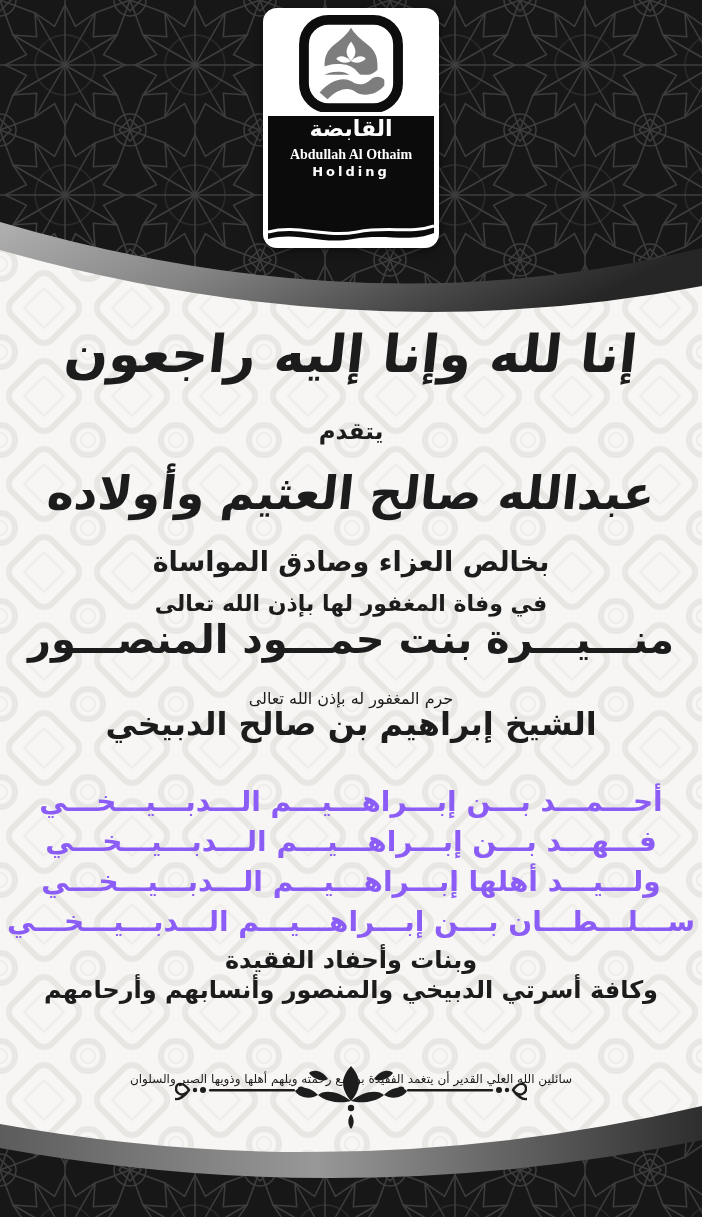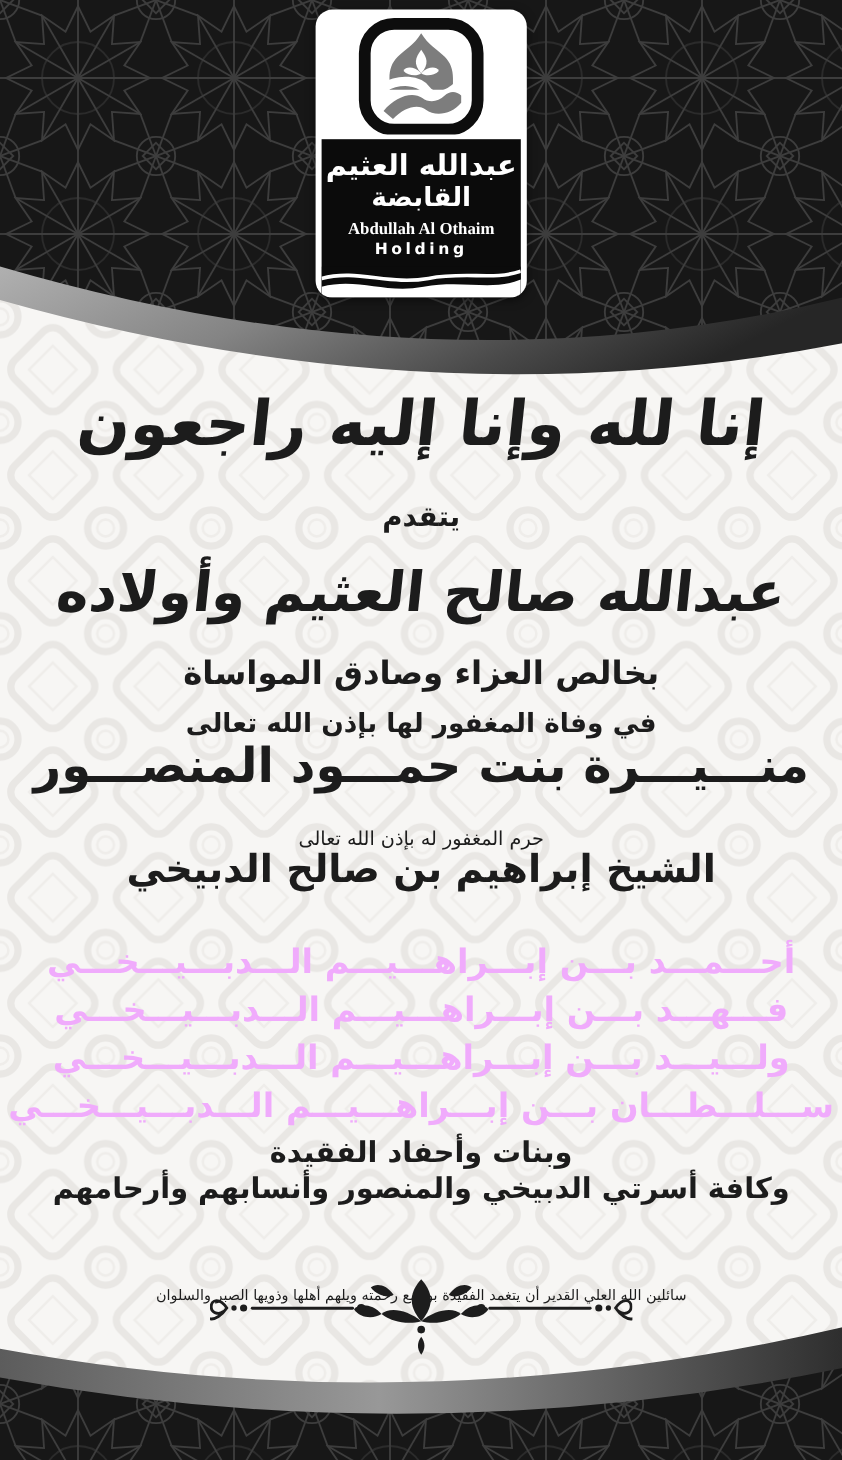--- a/index.html
+++ b/index.html
@@ -32,21 +32,21 @@
   .presents  { top:418px; font-size:23px; font-weight:bold; }
   .presenter { top:444px; font-size:46px; line-height:98px; }
   .condolence{ top:546px; font-size:27px; font-weight:bold; }
   .occasion  { top:591px; font-size:22px; font-weight:bold; }
   .deceased  { top:616px; font-size:40px; font-weight:bold; }
   .relation  { top:689px; font-size:16px; }
   .husband   { top:705px; font-size:32px; font-weight:bold; }
   .sons-intro{ top:756px; font-size:16px; }
   .sons      { top:782px; }
   .son-line  { height:40px; line-height:40px; font-size:28px; font-weight:bold;
-               direction:rtl; white-space:nowrap; color:#f0abfc; }
+               direction:rtl; white-space:nowrap; color:#8b5cf6; }
   .daughters { top:946px; font-size:24px; font-weight:bold; }
   .families  { top:976px; font-size:24px; font-weight:bold; }
   .prayer    { top:1040px; font-size:12px;margin-top:32px; }
   .ornament  { position:absolute; left:175px; top:1060px; width:352px; height:76px; }
 </style>
 </head>
 <body>
 
 <div class="poster">
 
@@ -139,21 +139,20 @@
     <svg class="logo-mark" viewBox="0 0 112 100" aria-hidden="true">
       <rect x="8" y="6" width="96" height="90" rx="25" fill="#ffffff" stroke="#0d0d0d" stroke-width="10"></rect>
       <path d="M56,14 C50,24 42,28 36,34 C31,39 29,45 29,52 L29,62 L83,62 L83,52 C83,45 81,39 76,34 C70,28 62,24 56,14 Z" fill="#7d7d7d"></path>
       <path d="M56,28 C51,35 49,40 56,48 C63,40 61,35 56,28 Z" fill="#ffffff"></path>
       <path d="M56,48 C50,42 43,42 41,46 C45,50 52,51 56,48 Z" fill="#ffffff"></path>
       <path d="M56,48 C62,42 69,42 71,46 C67,50 60,51 56,48 Z" fill="#ffffff"></path>
       <path d="M24,60 C38,52 54,54 60,62 C66,70 78,68 88,58" stroke="#ffffff" stroke-width="8" fill="none"></path>
       <path d="M24,80 C34,68 48,63 57,69 C62,73 70,73 76,67 C80,63 86,63 90,67 L90,73 C82,83 68,85 60,79 C54,74 42,76 32,87 Z" fill="#7d7d7d"></path>
     </svg>
     <div class="logo-panel">
-      <div class="lp-ar1">عبدالله العثيم</div>
       <div class="lp-ar2">القابضة</div>
       <div class="lp-en1">Abdullah Al Othaim</div>
       <div class="lp-en2">Holding</div>
       <svg class="lp-waves" viewBox="0 0 166 26" preserveAspectRatio="none" aria-hidden="true">
         <rect width="166" height="26" fill="#0b0b0b"></rect>
         <path d="M0,26 L0,17 C30,9 52,23 85,17 C118,11 142,21 166,11 L166,26 Z" fill="#ffffff"></path>
         <path d="M0,10 C30,2 56,16 89,10 C121,4 143,12 166,4" stroke="#ffffff" stroke-width="3" fill="none"></path>
       </svg>
     </div>
   </div>
@@ -163,21 +162,21 @@
   <div class="txt calli presenter">عبدالله صالح العثيم وأولاده</div>
   <div class="txt condolence">بخالص العزاء وصادق المواساة</div>
   <div class="txt occasion">في وفاة المغفور لها بإذن الله تعالى</div>
   <div class="txt deceased">منـــيـــرة بنت حمـــود المنصـــور</div>
   <div class="txt relation">حرم المغفور له بإذن الله تعالى</div>
   <div class="txt husband">الشيخ إبراهيم بن صالح الدبيخي</div>
 
   <div class="txt sons">
     <div class="son-line">أحـــمـــد بـــن إبـــراهـــيـــم الـــدبـــيـــخـــي</div>
     <div class="son-line">فـــهـــد بـــن إبـــراهـــيـــم الـــدبـــيـــخـــي</div>
-    <div class="son-line">ولـــيـــد بـــن إبـــراهـــيـــم الـــدبـــيـــخـــي</div>
+    <div class="son-line">ولـــيـــد أهلها إبـــراهـــيـــم الـــدبـــيـــخـــي</div>
     <div class="son-line">ســـلـــطـــان بـــن إبـــراهـــيـــم الـــدبـــيـــخـــي</div>
   </div>
 
   <div class="txt daughters">وبنات وأحفاد الفقيدة</div>
   <div class="txt families">وكافة أسرتي الدبيخي والمنصور وأنسابهم وأرحامهم</div>
   <div class="txt prayer">سائلين الله العلي القدير أن يتغمد الفقيدة بواسع رحمته ويلهم أهلها وذويها الصبر والسلوان</div>
 
   <svg class="ornament" viewBox="0 0 352 76" aria-hidden="true">
     <g fill="#1d1d1d">
       <path d="M176,6 C167,16 164,27 176,41 C188,27 185,16 176,6 Z"></path>

